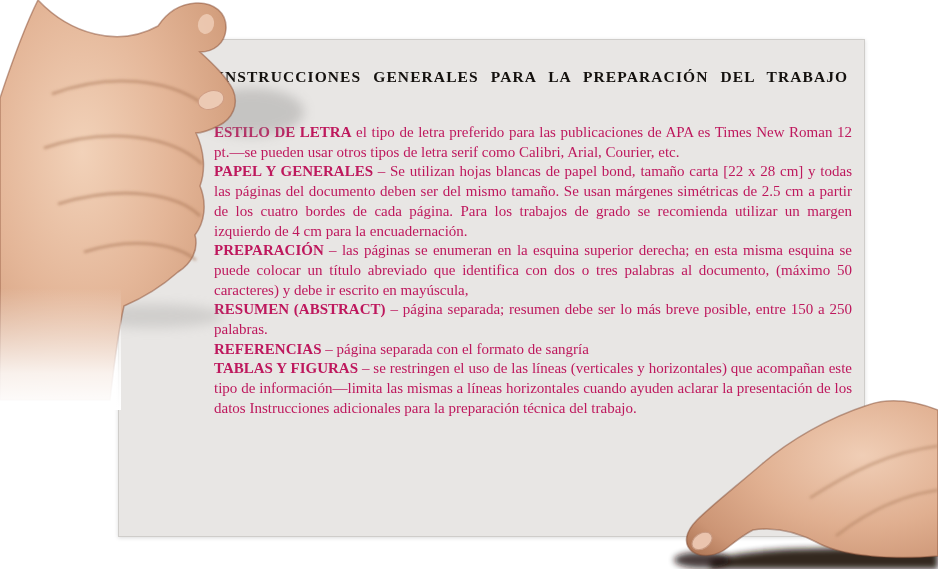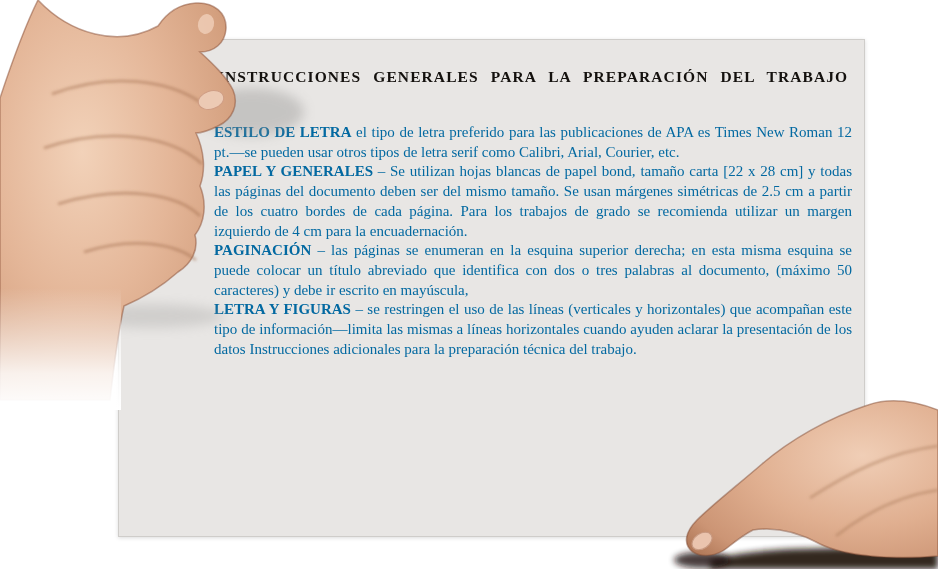--- a/index.html
+++ b/index.html
@@ -14,21 +14,21 @@
   }
   .paper-inner{
     position:absolute;left:95px;top:26px;width:638px;
   }
   .doc-title{
     margin:0 0 35px 0;
     font-size:15.5px;line-height:22px;font-weight:bold;color:#14110e;
     text-align:center;letter-spacing:1.1px;word-spacing:7px;
   }
   .section{
-    margin:0;font-size:15px;line-height:19.7px;color:#0369a1;
+    margin:0;font-size:15px;line-height:19.7px;color:#be185d;
     text-align:justify;
   }
   .section .heading{font-weight:bold;}
   .section.stretch{text-align-last:justify;}
   .hand{position:absolute;pointer-events:none;}
   .hand.left{left:0;top:0;}
   .hand.right{left:640px;top:388px;}
 </style>
 </head>
 <body>
@@ -38,25 +38,27 @@
   <div class="paper">
     <div class="paper-inner">
       <h1 class="doc-title">INSTRUCCIONES GENERALES PARA LA PREPARACIÓN DEL TRABAJO</h1>
 
       <p class="section"><b class="heading">ESTILO DE LETRA</b><span> el tipo de letra preferido para las publicaciones de APA es Times New Roman 12 pt.—se pueden usar otros tipos de letra serif como Calibri, Arial, Courier, etc.</span></p>
 
 
       <p class="section"><b class="heading">PAPEL Y GENERALES</b><span> – Se utilizan hojas blancas de papel bond, tamaño carta [22 x 28 cm] y todas las páginas del documento deben ser del mismo tamaño. Se usan márgenes simétricas de 2.5 cm a partir de los cuatro bordes de cada página. Para los trabajos de grado se recomienda utilizar un margen izquierdo de 4 cm para la encuadernación.</span></p>
 
 
-      <p class="section"><b class="heading">PAGINACIÓN</b><span> – las páginas se enumeran en la esquina superior derecha; en esta misma esquina se puede colocar un título abreviado  que identifica con dos o tres palabras al documento, (máximo 50 caracteres) y debe ir escrito en mayúscula,</span></p>
+      <p class="section"><b class="heading">PREPARACIÓN</b><span> – las páginas se enumeran en la esquina superior derecha; en esta misma esquina se puede colocar un título abreviado  que identifica con dos o tres palabras al documento, (máximo 50 caracteres) y debe ir escrito en mayúscula,</span></p>
 
+      <p class="section"><b class="heading">RESUMEN (ABSTRACT)</b><span> – página separada; resumen debe ser lo más breve posible, entre 150 a 250 palabras.</span></p>
 
+      <p class="section"><b class="heading">REFERENCIAS</b><span> – página separada con el formato de sangría</span></p>
 
-      <p class="section"><b class="heading">LETRA Y FIGURAS</b><span> – se restringen el uso de las líneas (verticales y horizontales) que acompañan este tipo de información—limita las mismas a líneas horizontales cuando ayuden aclarar la presentación de los datos Instrucciones adicionales para la preparación técnica del trabajo.</span></p>
+      <p class="section"><b class="heading">TABLAS Y FIGURAS</b><span> – se restringen el uso de las líneas (verticales y horizontales) que acompañan este tipo de información—limita las mismas a líneas horizontales cuando ayuden aclarar la presentación de los datos Instrucciones adicionales para la preparación técnica del trabajo.</span></p>
     </div>
   </div>
 
   <svg class="hand left" width="340" height="410" viewBox="0 0 340 410" aria-hidden="true">
     <defs>
       <radialGradient id="skinL" cx="35%" cy="38%" r="85%">
         <stop offset="0%" stop-color="#f2d2b9"></stop>
         <stop offset="45%" stop-color="#e4b698"></stop>
         <stop offset="78%" stop-color="#d4a07f"></stop>
         <stop offset="100%" stop-color="#ba8362"></stop>

